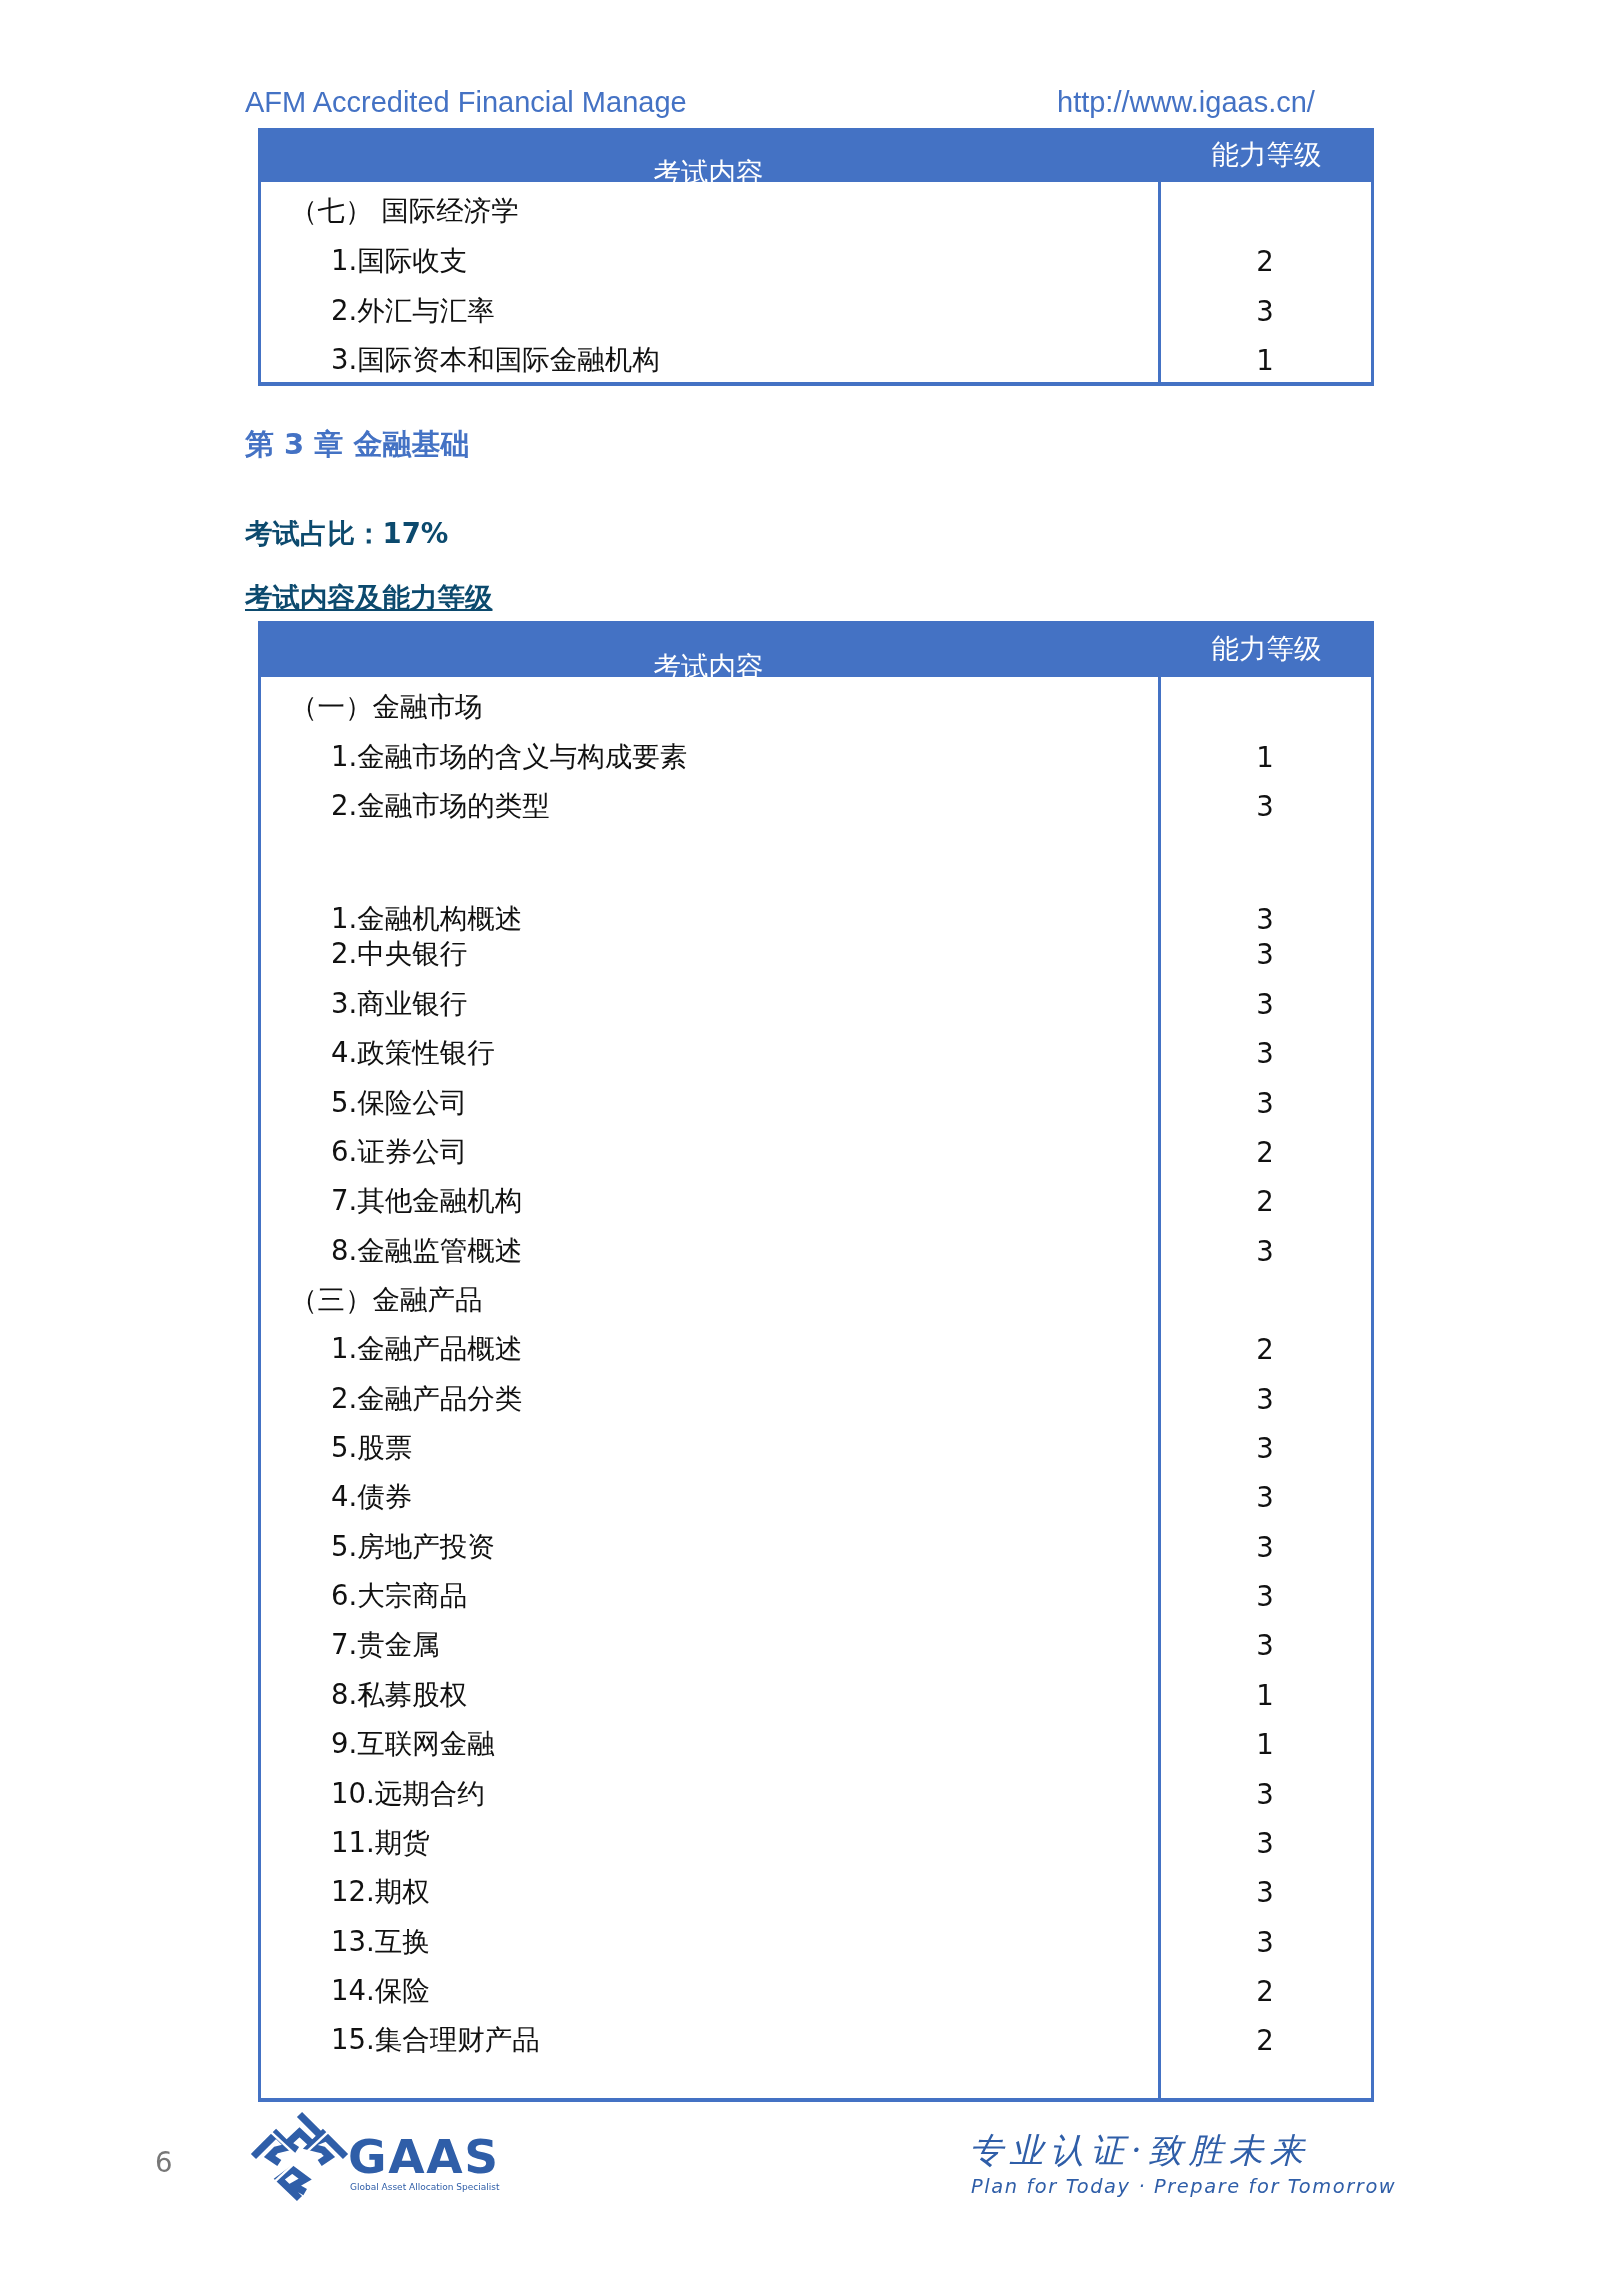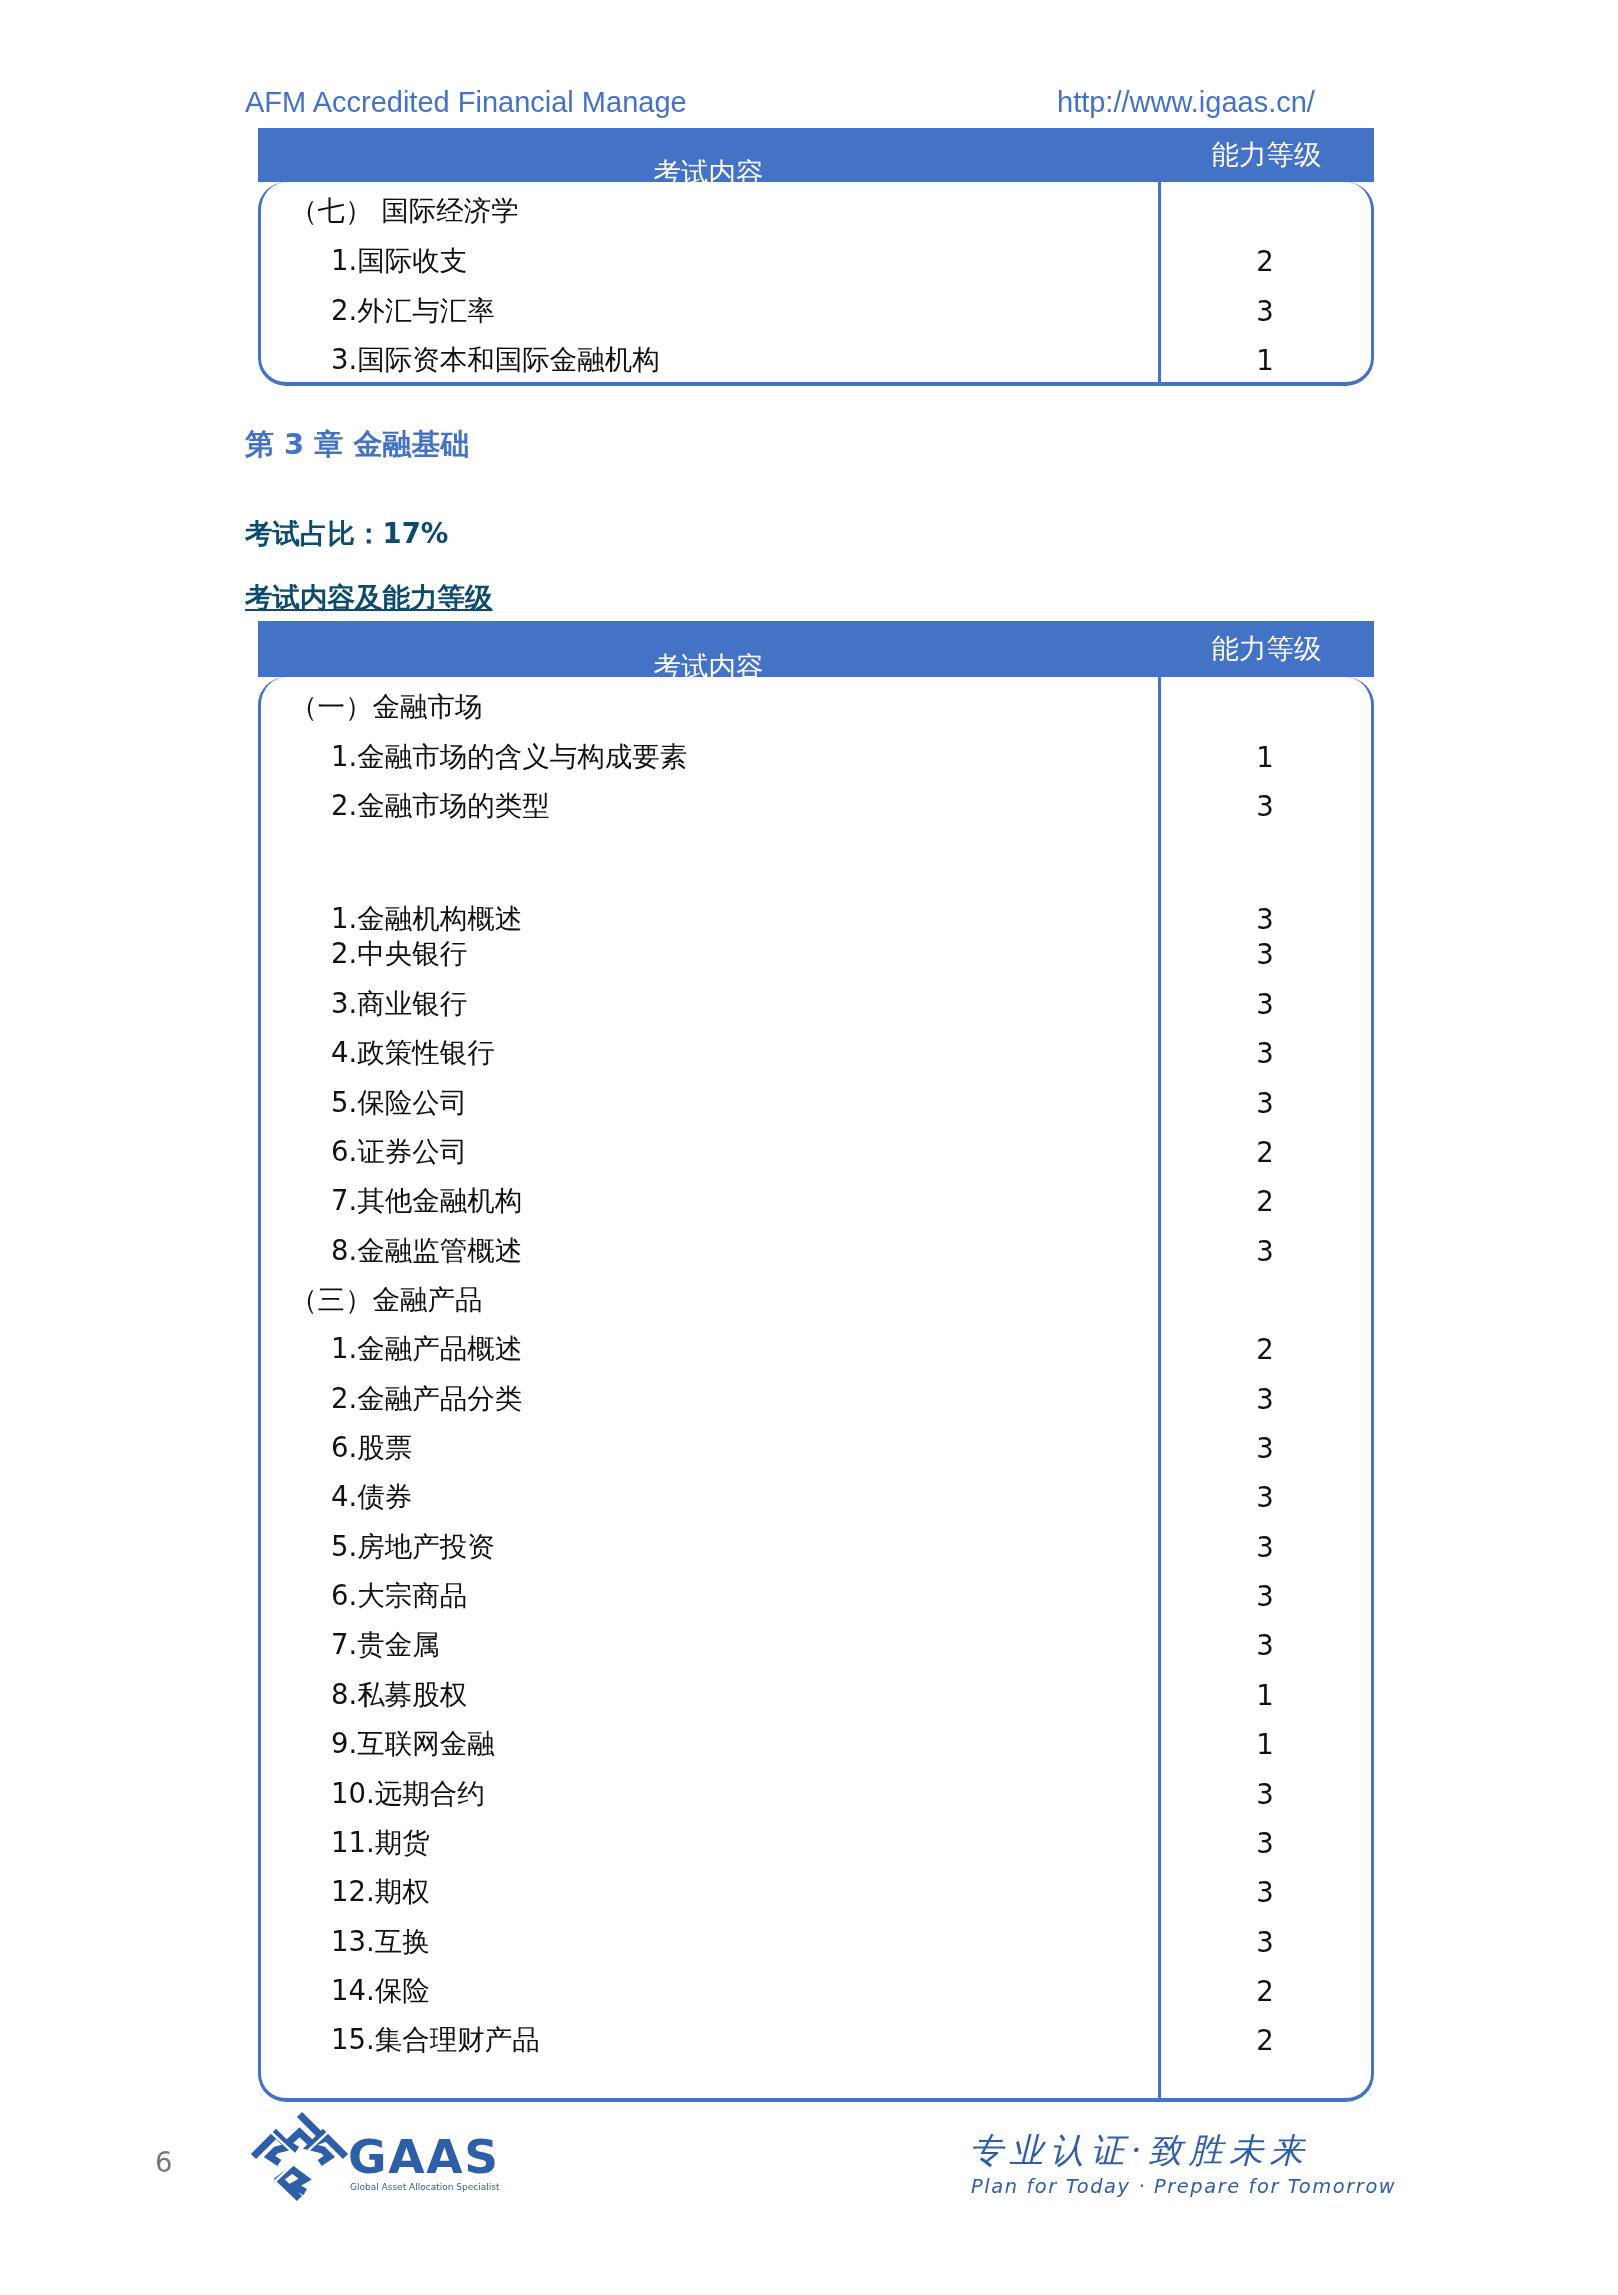--- a/index.html
+++ b/index.html
@@ -17,21 +17,21 @@
 
     .tbl { position: absolute; left: 258px; width: 1116px; }
     .tbl .thead {
       position: absolute; left: 0; top: 0; width: 1116px; background: #4472C4; color: #fff;
       font-size: 27.5px; display: flex; align-items: center;
     }
     .tbl .thead .c1 { width: 901px; text-align: center; margin-top: 36px; }
     .tbl .thead .c2 { width: 215px; text-align: center; }
     .tbl .tbody {
       position: absolute; left: 0; width: 1116px; box-sizing: border-box;
-      border-left: 3.2px solid #4472C4; border-right: 3.2px solid #4472C4; border-bottom: 4px solid #4472C4; border-radius: 28px;
+      border-left: 3.2px solid #4472C4; border-right: 3.2px solid #4472C4; border-bottom: 4px solid #4472C4;
     }
     .tbl .divider { position: absolute; top: 0; bottom: 0; left: 897px; width: 3.2px; background: #4472C4; }
     .row { position: absolute; left: 0; width: 1109px; height: 49px; display: flex; align-items: center; font-size: 27.5px; }
     .row .label { position: absolute; left: 29px; white-space: nowrap; }
     .row.item .label { left: 70px; }
     .row .level { position: absolute; left: 901px; width: 206px; text-align: center; }
 
     .chapter {
       position: absolute; left: 245px; top: 426px; font-size: 29px; font-weight: bold; color: #4472C4; line-height: 37px;
     }
@@ -138,21 +138,21 @@
       </div>
       <div class="row item" style="top: 647px;">
         <span class="label">1.金融产品概述</span>
         <span class="level">2</span>
       </div>
       <div class="row item" style="top: 697px;">
         <span class="label">2.金融产品分类</span>
         <span class="level">3</span>
       </div>
       <div class="row item" style="top: 746px;">
-        <span class="label">6.股票</span>
+        <span class="label">5.股票</span>
         <span class="level">3</span>
       </div>
       <div class="row item" style="top: 795px;">
         <span class="label">4.债券</span>
         <span class="level">3</span>
       </div>
       <div class="row item" style="top: 845px;">
         <span class="label">5.房地产投资</span>
         <span class="level">3</span>
       </div>

